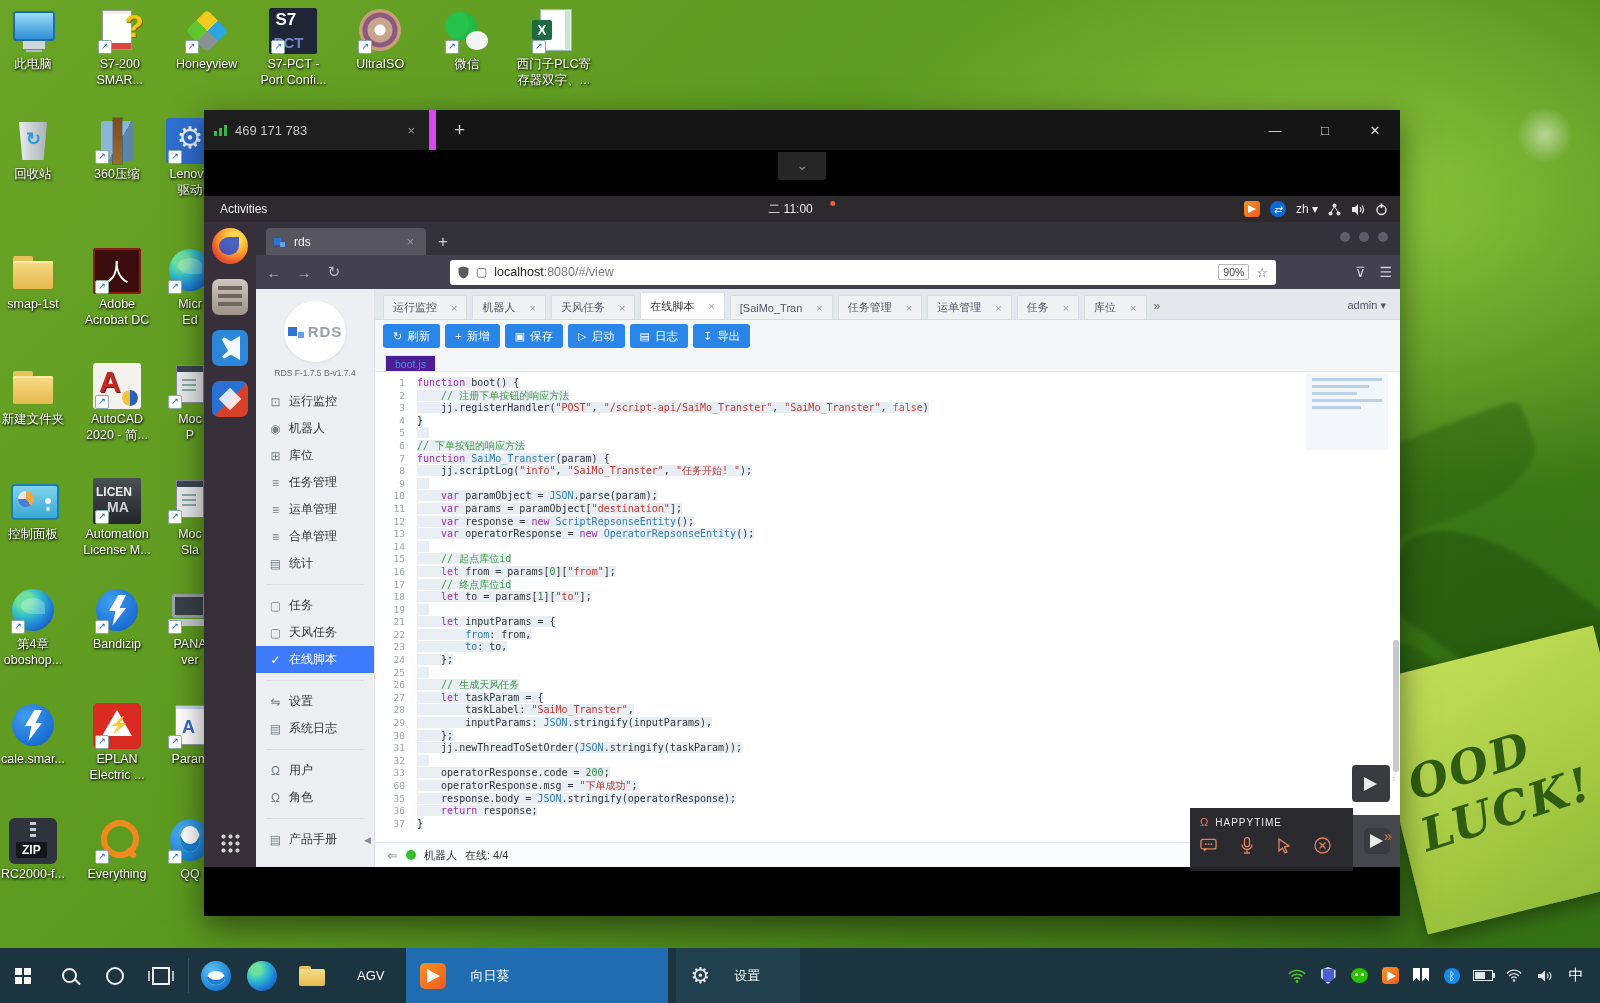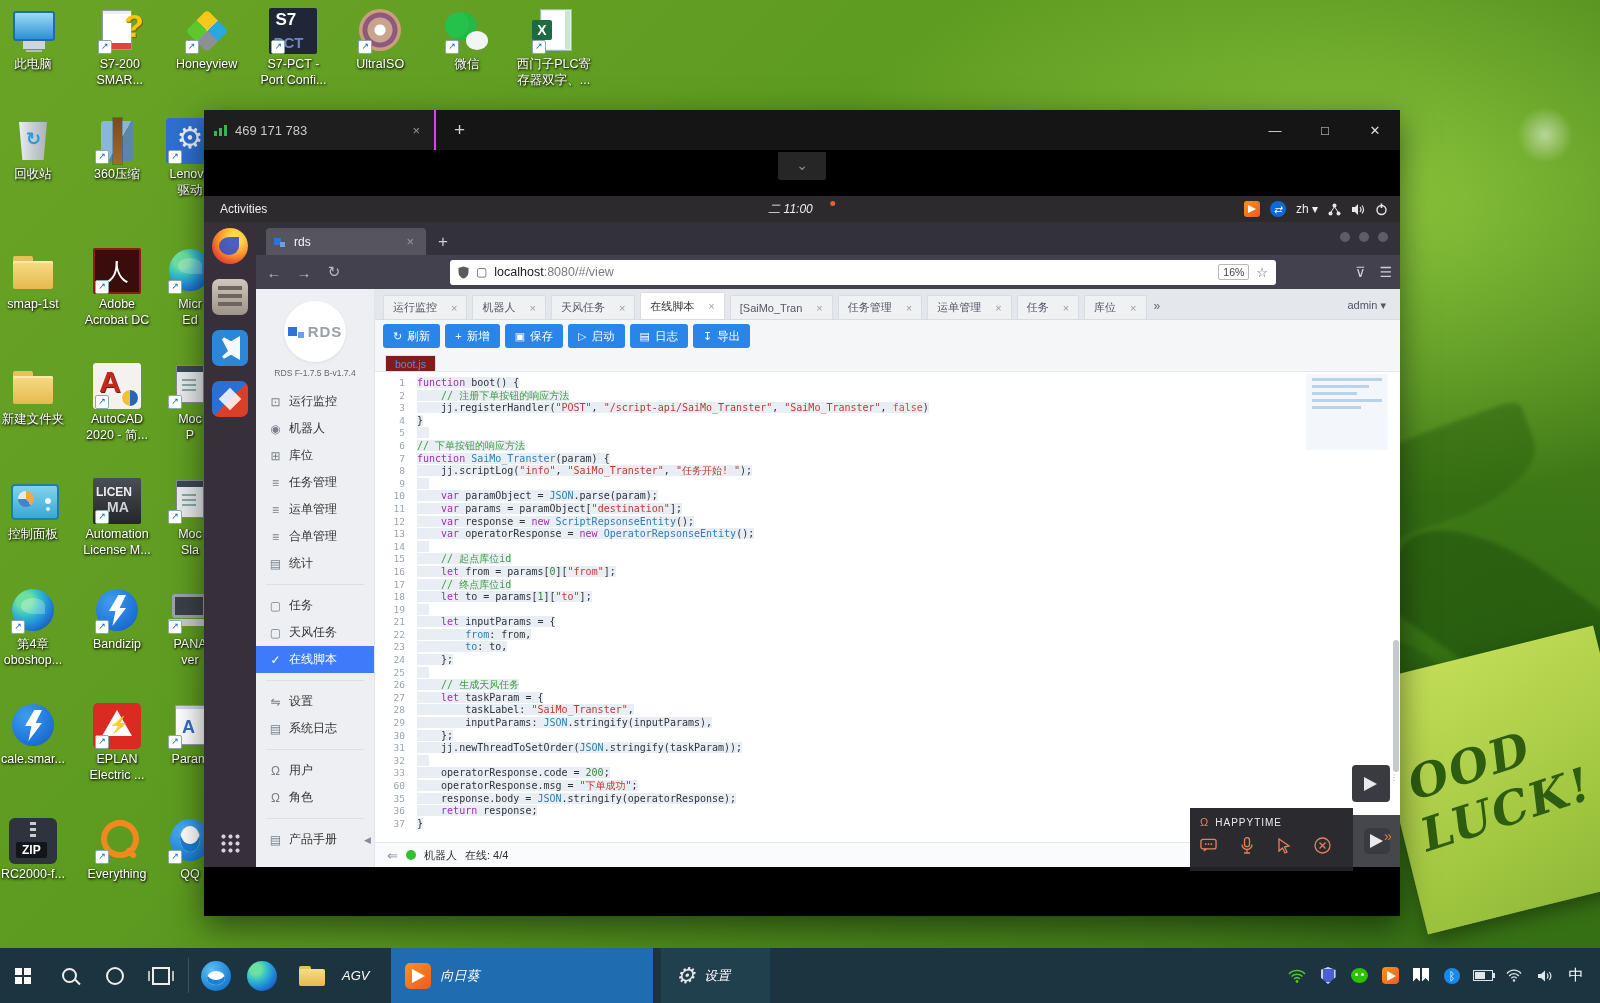--- a/index.html
+++ b/index.html
@@ -110,36 +110,36 @@
   .tile-param::before{content:"";position:absolute;left:9px;top:2px;width:28px;height:38px;background:#fff;border:1px solid #99a;
     box-shadow:inset 0 8px 0 -5px #cdd8ee,inset 0 16px 0 -13px #cdd8ee,inset 0 24px 0 -21px #cdd8ee;}
   .tile-param::after{content:"A";position:absolute;left:16px;top:14px;color:#3a6fc0;font-weight:bold;font-size:18px;}
   .tile-qq::before{content:"";position:absolute;left:4px;top:1px;width:40px;height:42px;border-radius:50%;
     background:radial-gradient(circle at 35% 30%,#4fb2f2,#1b7fd4 70%,#1566b0);}
   .tile-qq::after{content:"";position:absolute;left:14px;top:8px;width:20px;height:26px;border-radius:50%;background:#fff;
     box-shadow:inset 0 -8px 0 #1b7fd4;}
   
   #rwin{position:absolute;left:204px;top:110px;width:1196px;height:806px;background:#000;box-shadow:0 10px 30px rgba(0,0,0,.5);}
   #rtitle{height:40px;background:#151515;display:flex;align-items:center;position:relative;}
-  #rtab{width:232px;height:40px;background:#1e1e1e;display:flex;align-items:center;padding:0 10px;box-sizing:border-box;border-right:2px solid #d946ef;}
+  #rtab{width:232px;height:40px;background:#1e1e1e;display:flex;align-items:center;padding:0 10px;box-sizing:border-box;border-right:7px solid #d946ef;}
   .sigbars{display:inline-flex;align-items:flex-end;gap:2px;margin-right:8px;}
   .sigbars i{width:3px;background:#39b54a;display:block;}
   .sigbars i:nth-child(1){height:5px;}.sigbars i:nth-child(2){height:8px;}.sigbars i:nth-child(3){height:11px;}
   #rtab-title{color:#c9c9c9;font-size:13px;flex:1;}
   .dim-x{color:#9a9a9a;font-size:13px;padding:0 4px;cursor:pointer;}
   #rtab-new{color:#cfcfcf;font-size:19px;margin-left:18px;cursor:pointer;}
   #rwinctrl{position:absolute;right:0;top:0;height:40px;display:flex;align-items:center;}
   #rwinctrl span{width:50px;text-align:center;color:#dedede;font-size:13px;cursor:pointer;}
   #rmenu-chevron{position:absolute;left:50%;top:42px;transform:translateX(-50%);width:48px;height:28px;background:#262626;
     color:#8b8b8b;text-align:center;line-height:26px;font-size:14px;cursor:pointer;border-radius:0 0 3px 3px;}
   
   #ubar{position:absolute;left:0;top:86px;width:100%;height:26px;background:#2d2a2e;display:flex;align-items:center;
     color:#eee;font-size:12px;}
   #activities{padding:0 16px;cursor:pointer;}
-  #uclock{position:absolute;left:50%;transform:translateX(-50%);display:flex;align-items:flex-start;gap:18px;cursor:pointer;font-style:italic;}
+  #uclock{position:absolute;left:50%;transform:translateX(-50%);display:flex;align-items:flex-start;gap:18px;cursor:pointer;}
   .clock-dot{width:5px;height:5px;border-radius:50%;background:#e8632a;display:inline-block;}
   #uright{margin-left:auto;display:flex;align-items:center;gap:10px;padding-right:12px;}
   .mini-sunflower{width:16px;height:16px;border-radius:3px;background:linear-gradient(135deg,#f7931e,#ef5a23);position:relative;display:inline-block;}
   .mini-sunflower::before{content:"";position:absolute;left:4px;top:4px;border-left:8px solid #fff;border-top:4px solid transparent;border-bottom:4px solid transparent;}
   .mini-tv{width:16px;height:16px;border-radius:50%;background:#0a6bd6;color:#fff;display:inline-flex;align-items:center;justify-content:center;font-size:10px;}
   #ulang{cursor:pointer;}
   .ubar-svg{display:inline-block;vertical-align:middle;}
   
   #dock{position:absolute;left:0;top:112px;width:52px;bottom:49px;background:#372f3a;display:flex;flex-direction:column;
     align-items:center;padding-top:6px;box-sizing:border-box;gap:15px;}
@@ -201,21 +201,21 @@
     display:flex;align-items:center;font-size:11px;color:#556;padding:0 9px;gap:14px;cursor:pointer;white-space:nowrap;}
   .atab.active{background:#fff;color:#333;height:26px;}
   .atab .x{color:#98a0a8;font-size:11px;}
   #tabs-more{font-size:12px;color:#667;margin:0 6px 6px 2px;cursor:pointer;}
   #admin{margin-left:auto;margin-right:14px;margin-bottom:7px;font-size:11px;color:#556;cursor:pointer;}
   #toolbar{height:32px;background:#f4f6f8;display:flex;align-items:center;padding-left:8px;gap:5px;}
   .tbtn{height:24px;background:#2a85e8;color:#fff;border:none;border-radius:3px;font-size:11.5px;display:flex;
     align-items:center;padding:0 10px;gap:5px;cursor:pointer;font-family:inherit;}
   .tbtn .tic{font-size:11px;}
   #filetab-row{height:19px;background:#f4f6f8;display:flex;align-items:flex-end;padding-left:10px;border-bottom:1px solid #e4e7ea;}
-  #filetab{background:#7f1d1d;border:1px solid #dfe3e8;border-bottom:none;color:#4a8fe0;font-size:10.5px;padding:2px 9px 1px;cursor:pointer;margin-top:20px;}
+  #filetab{background:#4c1d95;border:1px solid #dfe3e8;border-bottom:none;color:#4a8fe0;font-size:10.5px;padding:2px 9px 1px;cursor:pointer;margin-top:20px;}
   #editor{flex:1;position:relative;background:#fff;overflow:hidden;font-family:"DejaVu Sans Mono",monospace;font-size:10px;}
   #codelines{position:absolute;left:0;top:5px;right:0;}
   .cl{display:flex;line-height:12.6px;height:12.6px;}
   .ln{width:30px;text-align:right;color:#9aa5b1;padding-right:12px;flex:none;font-size:9.5px;}
   .ct{white-space:pre;}
   .hl{background:#e9eef5;}
   .k{color:#a12fae;}.s{color:#c03a2e;}.c{color:#3f9b43;}.t{color:#2f7fb0;}.n{color:#2e8b3a;}.a{color:#d44d3d;}.p{color:#2f3337;}
   #minimap{position:absolute;right:12px;top:2px;width:82px;height:76px;background:#f3f7fb;}
   #minimap i{display:block;height:3px;margin:4px 6px 0;background:#b9d2ea;}
   #minimap i:nth-child(2){width:70%;}#minimap i:nth-child(3){width:55%;}#minimap i:nth-child(5){width:60%;}
@@ -255,21 +255,21 @@
   .taskview-g::after{content:"";position:absolute;right:-6px;top:2px;width:2px;height:10px;background:#bbb;}
   .tb-sep{width:1px;background:#3b525c;margin:10px 4px;}
   .qqb-g{width:30px;height:30px;border-radius:50%;background:radial-gradient(circle at 35% 30%,#5bc0f2,#1b7fd4 70%,#1460a8);position:relative;}
   .qqb-g::after{content:"";position:absolute;left:6px;top:10px;width:18px;height:14px;border-radius:50%;background:#fff;
     box-shadow:inset 0 -5px 0 #1b7fd4;}
   .edge-g{width:30px;height:30px;border-radius:50%;
     background:radial-gradient(circle at 30% 28%,#6de0a0 0 18%,#35c2c9 35%,#2188d8 60%,#1b5fc0 80%,#134a9e 100%);}
   .folder-g{width:26px;height:20px;position:relative;margin-right:8px;}
   .folder-g::before{content:"";position:absolute;left:0;top:0;width:12px;height:5px;background:#e8c05c;border-radius:2px 2px 0 0;}
   .folder-g::after{content:"";position:absolute;left:0;top:3px;width:26px;height:17px;background:linear-gradient(#f7dc84,#e5b94f);border-radius:2px;}
-  .tb-app{display:flex;align-items:center;padding:0 14px;gap:9px;color:#fff;font-size:13px;cursor:pointer;font-style:italic;}
+  .tb-app{display:flex;align-items:center;padding:0 14px;gap:24px;color:#fff;font-size:13px;cursor:pointer;}
   .tb-app .sunflower-sm{width:26px;height:26px;border-radius:5px;background:linear-gradient(135deg,#f7931e,#ef5a23);position:relative;flex:none;}
   .tb-app .sunflower-sm::before{content:"";position:absolute;left:7px;top:6px;border-left:13px solid #fff;
     border-top:7px solid transparent;border-bottom:7px solid transparent;}
   #tb-remote{margin-left:190px;background:#20404e;}
   #tb-sun-active{margin-left:8px;width:262px;background:#1f6cb0;box-sizing:border-box;}
   #tb-settings{margin-left:8px;background:#20404e;padding-right:40px;}
   .gear-g{color:#e8e8e8;font-size:22px;}
   #tray{margin-left:auto;display:flex;align-items:center;gap:11px;padding-right:14px;}
   .tray-ic{width:20px;height:20px;display:flex;align-items:center;justify-content:center;cursor:pointer;position:relative;}
   .shield-g{width:15px;height:17px;background:#4a5fd0;clip-path:polygon(50% 0,100% 18%,100% 60%,50% 100%,0 60%,0 18%);
@@ -547,21 +547,21 @@
     <div id="furl">
       <span class="nav-g">←</span>
       <span class="nav-g">→</span>
       <span class="nav-g">↻</span>
       <div id="url-pill">
         <svg width="11" height="13" viewBox="0 0 11 13">
             <path d="M5.5 0.5 L10.5 2 V6 C10.5 9.5 8 11.7 5.5 12.5 C3 11.7 0.5 9.5 0.5 6 V2 Z" fill="#5a5a5e"></path>
           </svg>
         <span class="pill-ic">▢</span>
         <span id="url-text"><span>localhost</span><span class="url-dim">:8080/#/view</span></span>
-        <span id="zoom-badge">16%</span>
+        <span id="zoom-badge">90%</span>
         <span id="star-ic">☆</span>
       </div>
       <span id="furl-right">
         <span>⊽</span>
         <span>☰</span>
       </span>
     </div>
 
     <div id="page">
       <div id="sidebar">

